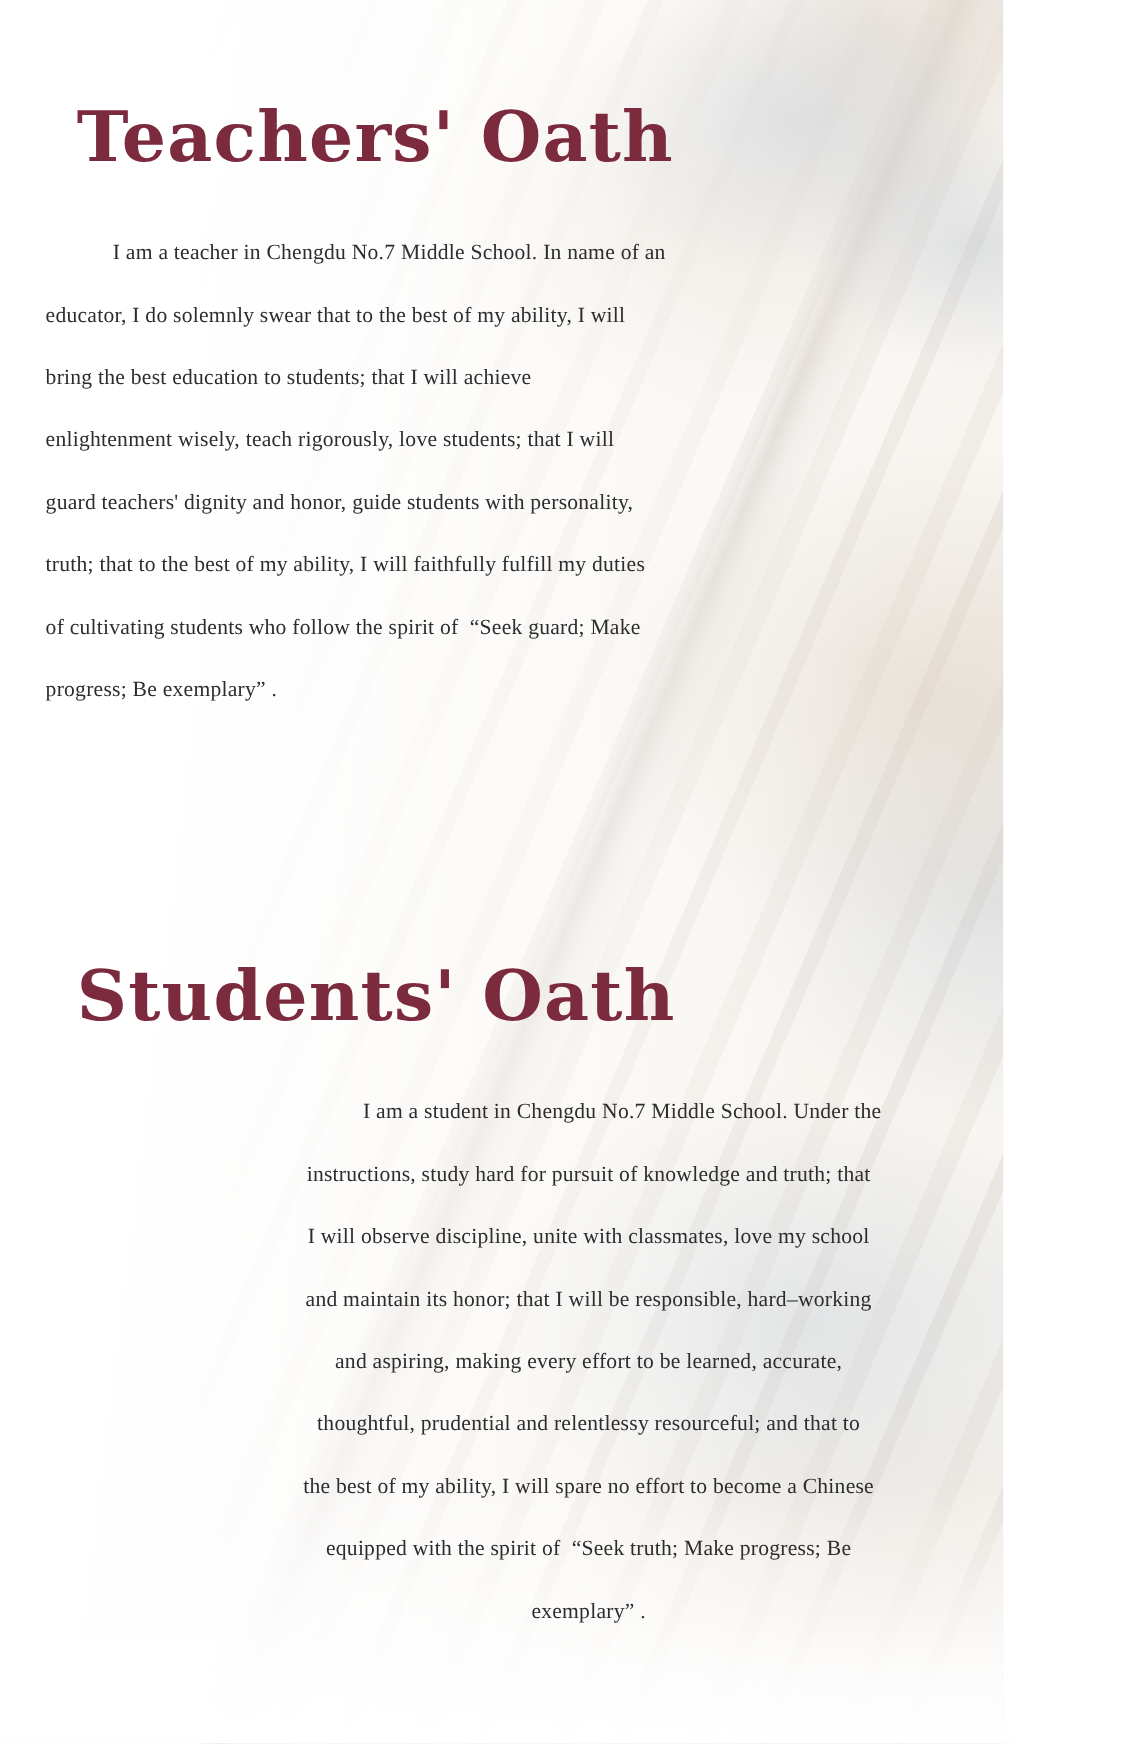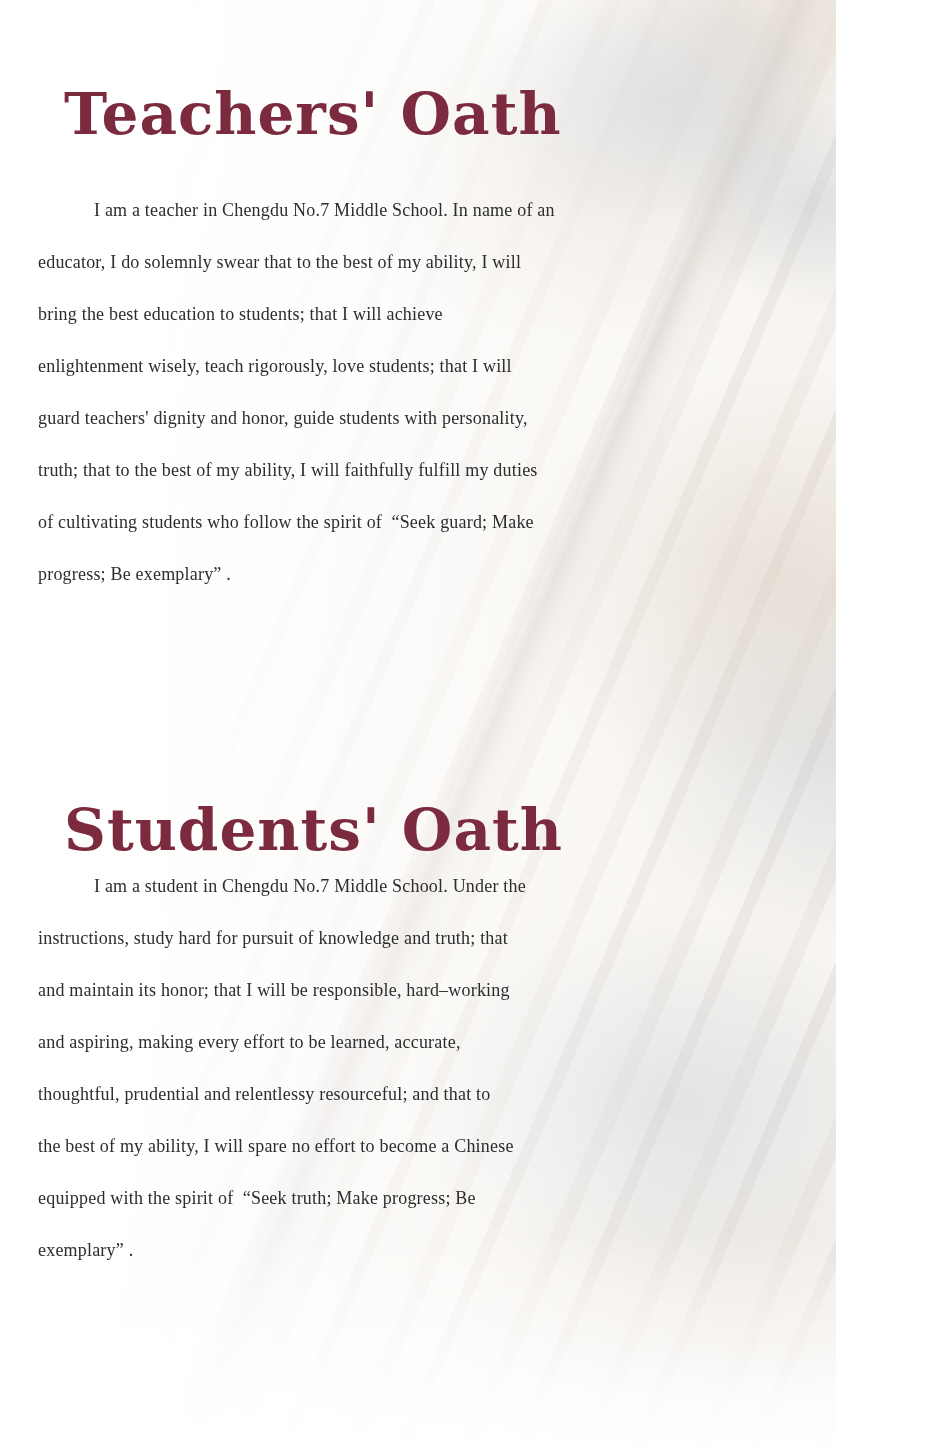--- a/index.html
+++ b/index.html
@@ -68,21 +68,21 @@
     color: #7c2a3e;
   }
   #teachers-heading { top: 79px; }
   #students-heading { top: 795px; }
   .oath-para {
     position: absolute;
     left: 38px;
     width: 905px;
   }
   #teachers-para { top: 184px; }
-  #students-para { top: 860px; }
+  #students-para { top: 900px; text-align: center; }
   .line {
     font-size: 18px;
     line-height: 52px;
     color: #2d2d2d;
     letter-spacing: 0.2px;
     white-space: pre;
   }
   .line.first { padding-left: 56px; }
 </style>
 </head>
@@ -108,20 +108,21 @@
         <div class="line">of cultivating students who follow the spirit of  “Seek guard; Make</div>
         <div class="line">progress; Be exemplary” .</div>
       </div>
     </section>
 
     <section>
       <h1 class="oath-heading" id="students-heading">Students' Oath</h1>
       <div class="oath-para" id="students-para">
         <div class="line first">I am a student in Chengdu No.7 Middle School. Under the</div>
         <div class="line">instructions, study hard for pursuit of knowledge and truth; that</div>
+        <div class="line">I will observe discipline, unite with classmates, love my school</div>
         <div class="line">and maintain its honor; that I will be responsible, hard–working</div>
         <div class="line">and aspiring, making every effort to be learned, accurate,</div>
         <div class="line">thoughtful, prudential and relentlessy resourceful; and that to</div>
         <div class="line">the best of my ability, I will spare no effort to become a Chinese</div>
         <div class="line">equipped with the spirit of  “Seek truth; Make progress; Be</div>
         <div class="line">exemplary” .</div>
       </div>
     </section>
 
   </div>

